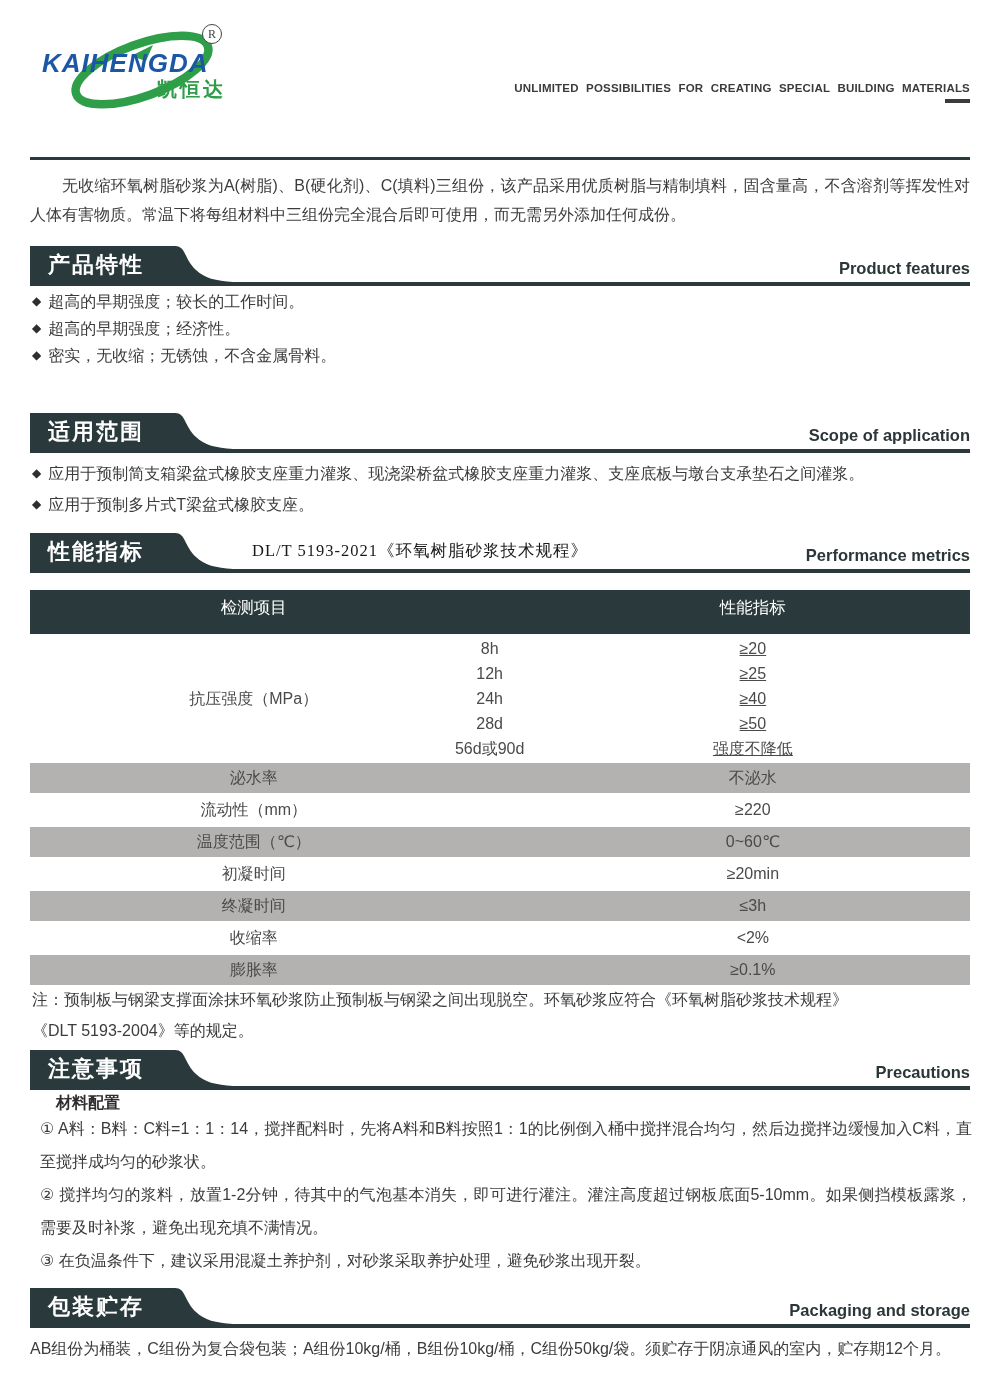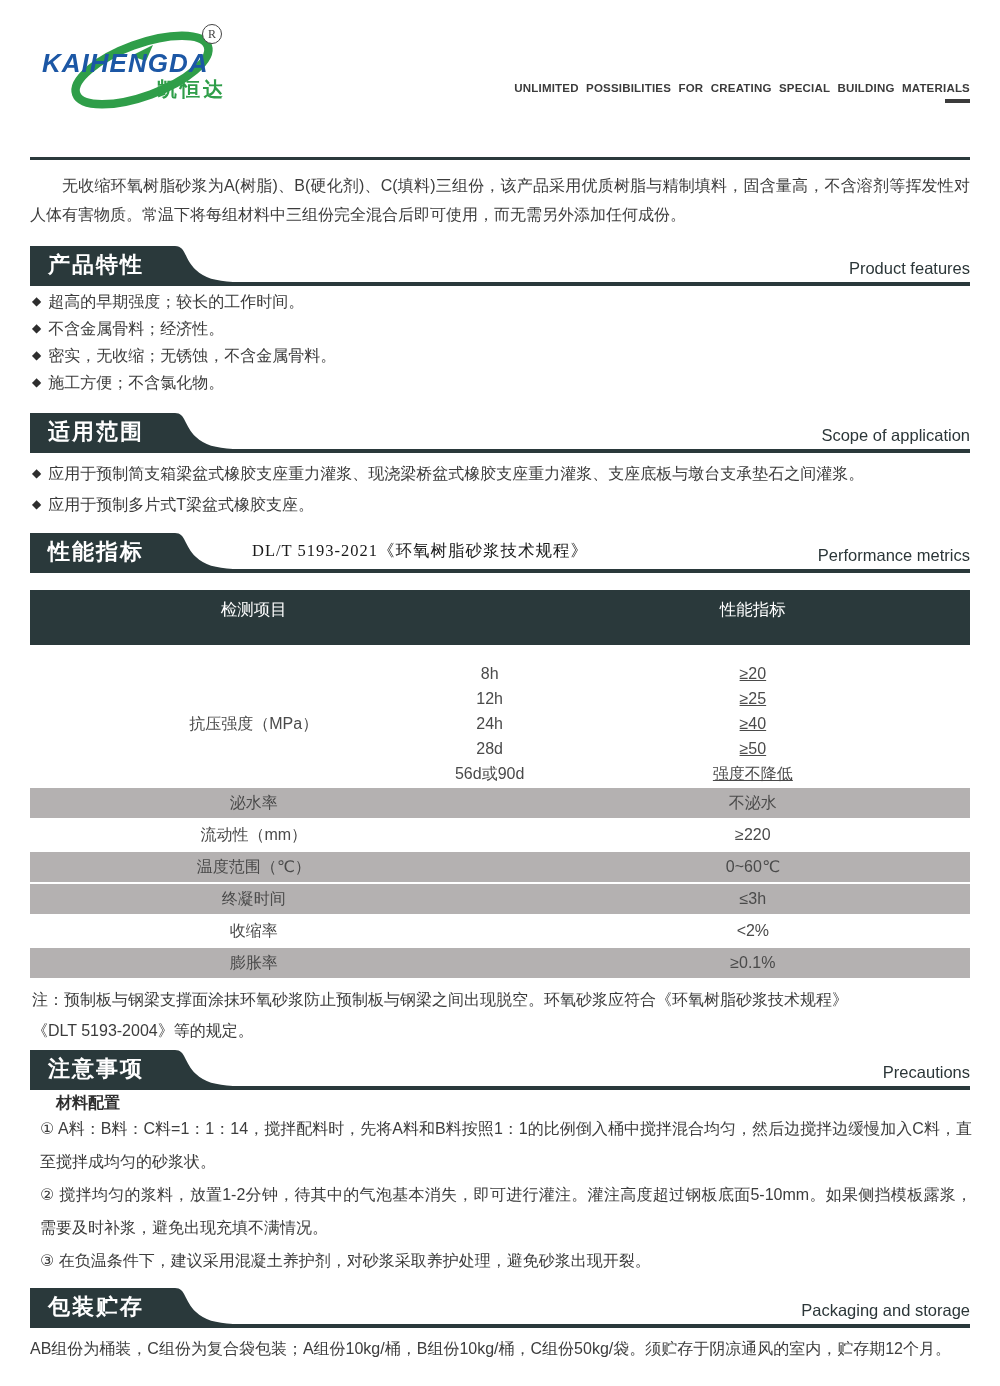--- a/index.html
+++ b/index.html
@@ -25,37 +25,37 @@
 
   
   .intro{position:absolute;left:30px;top:172px;width:940px;font-size:16px;line-height:1.8;
          text-indent:2em;text-align:justify;color:#3c3c3c;}
 
   
   .banner{position:absolute;left:30px;width:940px;height:40px;}
   .banner svg{position:absolute;left:0;top:0;width:940px;height:40px;}
   .banner .cn{position:absolute;left:18px;top:4px;font-size:22px;font-weight:700;color:#ffffff;
               letter-spacing:2px;z-index:1;}
-  .banner .en{position:absolute;right:0;bottom:8px;font-size:16.5px;color:#2b3638;z-index:1;}
+  .banner .en{position:absolute;right:0;bottom:8px;font-size:16.5px;color:#2b3638;z-index:1;font-weight:bold;}
   .banner .std{position:absolute;left:222px;top:7px;font-size:16.5px;color:#1a1a1a;z-index:1;
                font-family:"Liberation Serif","DejaVu Serif",serif;letter-spacing:1px;}
 
   
   .blist{position:absolute;left:32px;width:935px;}
   .blist .bi{display:block;white-space:nowrap;}
   .diamond{font-size:12px;color:#2e2e2e;margin-right:7px;vertical-align:2px;}
   .btext{font-size:16px;color:#3c3c3c;}
   .blist-features{top:288px;}
   .blist-features .bi{line-height:27px;}
   .blist-scope{top:458px;}
   .blist-scope .bi{line-height:30px;}
 
   
   .ptable{position:absolute;left:30px;top:590px;width:940px;}
-  .t-header{position:relative;height:55px;background:#2a393b;margin-bottom:16px;}
+  .t-header{position:relative;height:44px;background:#2a393b;margin-bottom:2px;font-family:Liberation Mono, monospace;}
   .t-header span{position:absolute;top:0;transform:translateX(-50%);line-height:38px;
                  color:#ffffff;font-size:16.5px;}
   .th-item{left:23.8%;}
   .th-value{left:76.9%;}
   .t-group{position:relative;height:125px;background:#ffffff;margin-bottom:2px;}
   .g-label{position:absolute;left:23.8%;top:50%;transform:translate(-50%,-50%);
            font-size:16px;color:#4a4a4a;white-space:nowrap;}
   .g-row{position:relative;height:25px;}
   .g-row span{position:absolute;top:0;transform:translateX(-50%);line-height:25px;
               font-size:16px;color:#4a4a4a;white-space:nowrap;}
@@ -102,23 +102,22 @@
 
   <div class="banner" style="top:246px">
     <svg viewBox="0 0 940 40" preserveAspectRatio="none">
       <path d="M0,0 H145 C156,0 154,13 166,24 C174,32 186,35 203,36 L940,36 L940,40 L0,40 Z" fill="#2a393b"></path>
     </svg>
     <span class="cn">产品特性</span>
     <span class="en">Product features</span>
   </div>
   <div class="blist blist-features">
     <span class="bi"><span class="diamond">◆</span><span class="btext">超高的早期强度；较长的工作时间。</span></span>
-    <span class="bi"><span class="diamond">◆</span><span class="btext">不含金属骨料；经济性。</span></span>
+    <span class="bi"><span class="diamond">◆</span><span class="btext">超高的早期强度；经济性。</span></span>
     <span class="bi"><span class="diamond">◆</span><span class="btext">密实，无收缩；无锈蚀，不含金属骨料。</span></span>
-    <span class="bi"><span class="diamond">◆</span><span class="btext">施工方便；不含氯化物。</span></span>
   </div>
 
   <div class="banner" style="top:413px">
     <svg viewBox="0 0 940 40" preserveAspectRatio="none">
       <path d="M0,0 H145 C156,0 154,13 166,24 C174,32 186,35 203,36 L940,36 L940,40 L0,40 Z" fill="#2a393b"></path>
     </svg>
     <span class="cn">适用范围</span>
     <span class="en">Scope of application</span>
   </div>
   <div class="blist blist-scope">
@@ -168,20 +167,24 @@
         <span class="r-val">不泌水</span>
       </div>
     <div class="t-row">
         <span class="r-item">流动性（mm）</span>
         <span class="r-val">≥220</span>
       </div>
     <div class="t-row gray">
         <span class="r-item">温度范围（℃）</span>
         <span class="r-val">0~60℃</span>
       </div>
+    <div class="t-row">
+        <span class="r-item">初凝时间</span>
+        <span class="r-val">≥20min</span>
+      </div>
     <div class="t-row gray">
         <span class="r-item">终凝时间</span>
         <span class="r-val">≤3h</span>
       </div>
     <div class="t-row">
         <span class="r-item">收缩率</span>
         <span class="r-val">&lt;2%</span>
       </div>
     <div class="t-row gray">
         <span class="r-item">膨胀率</span>

